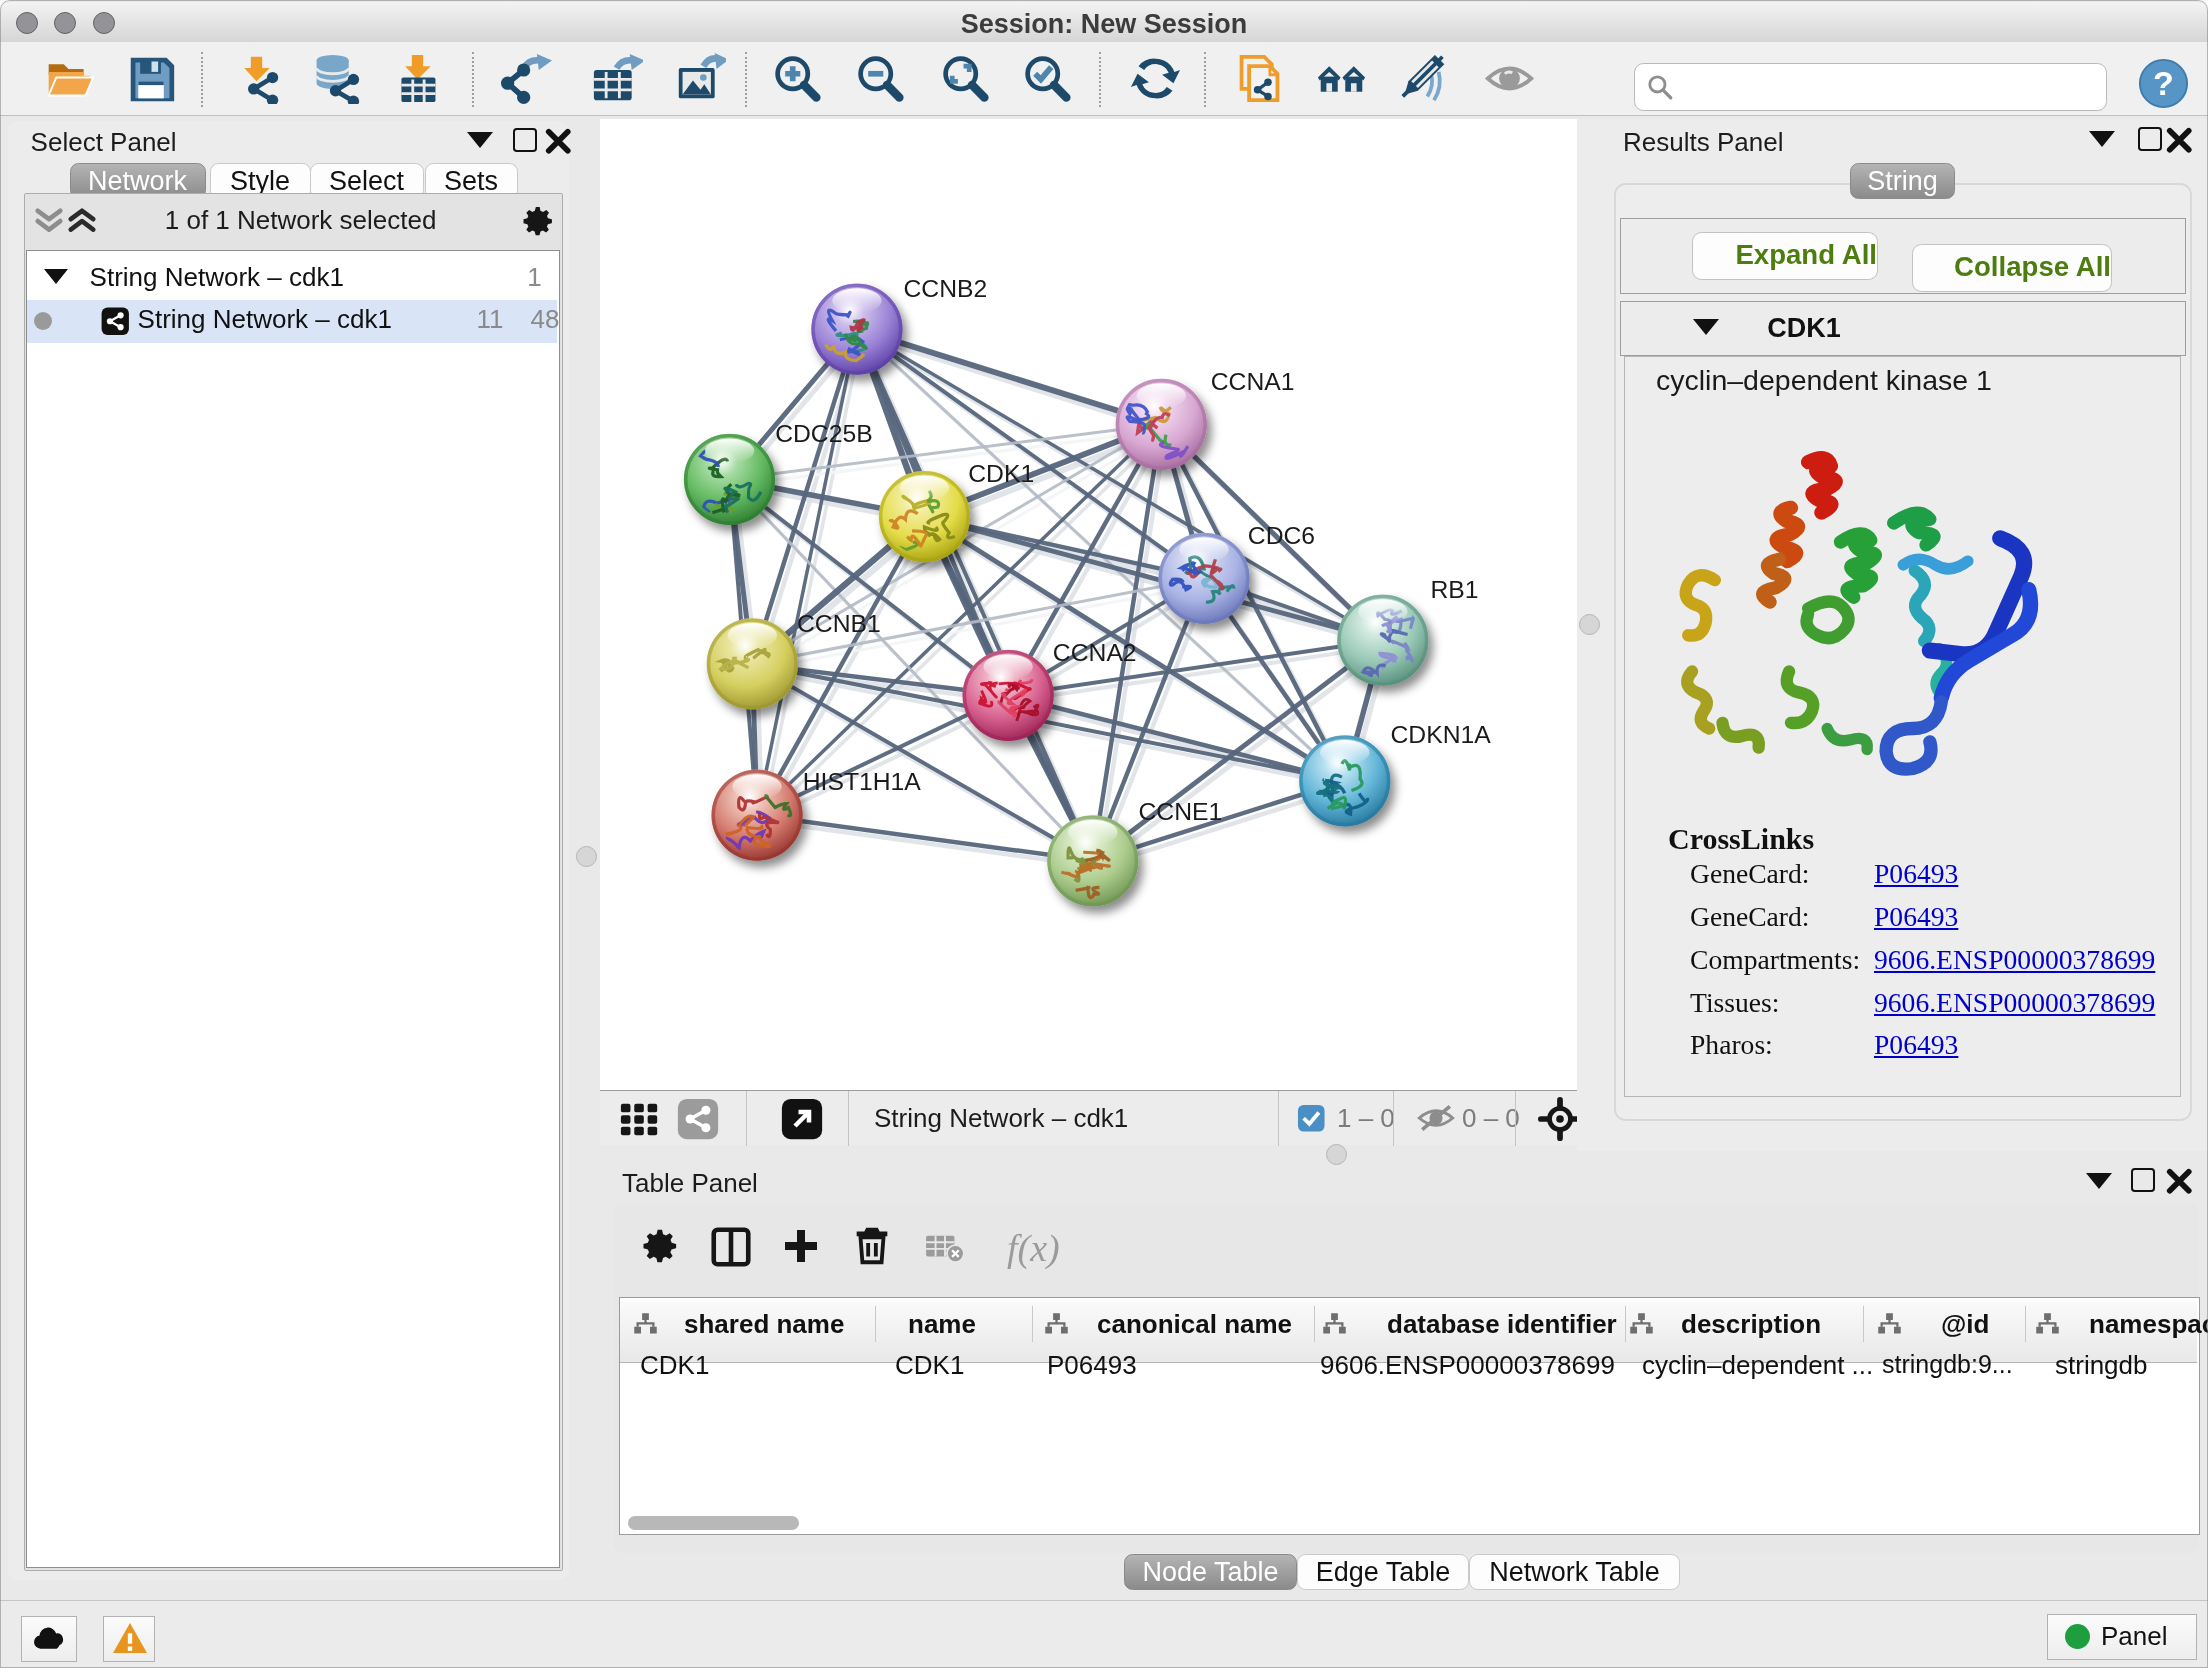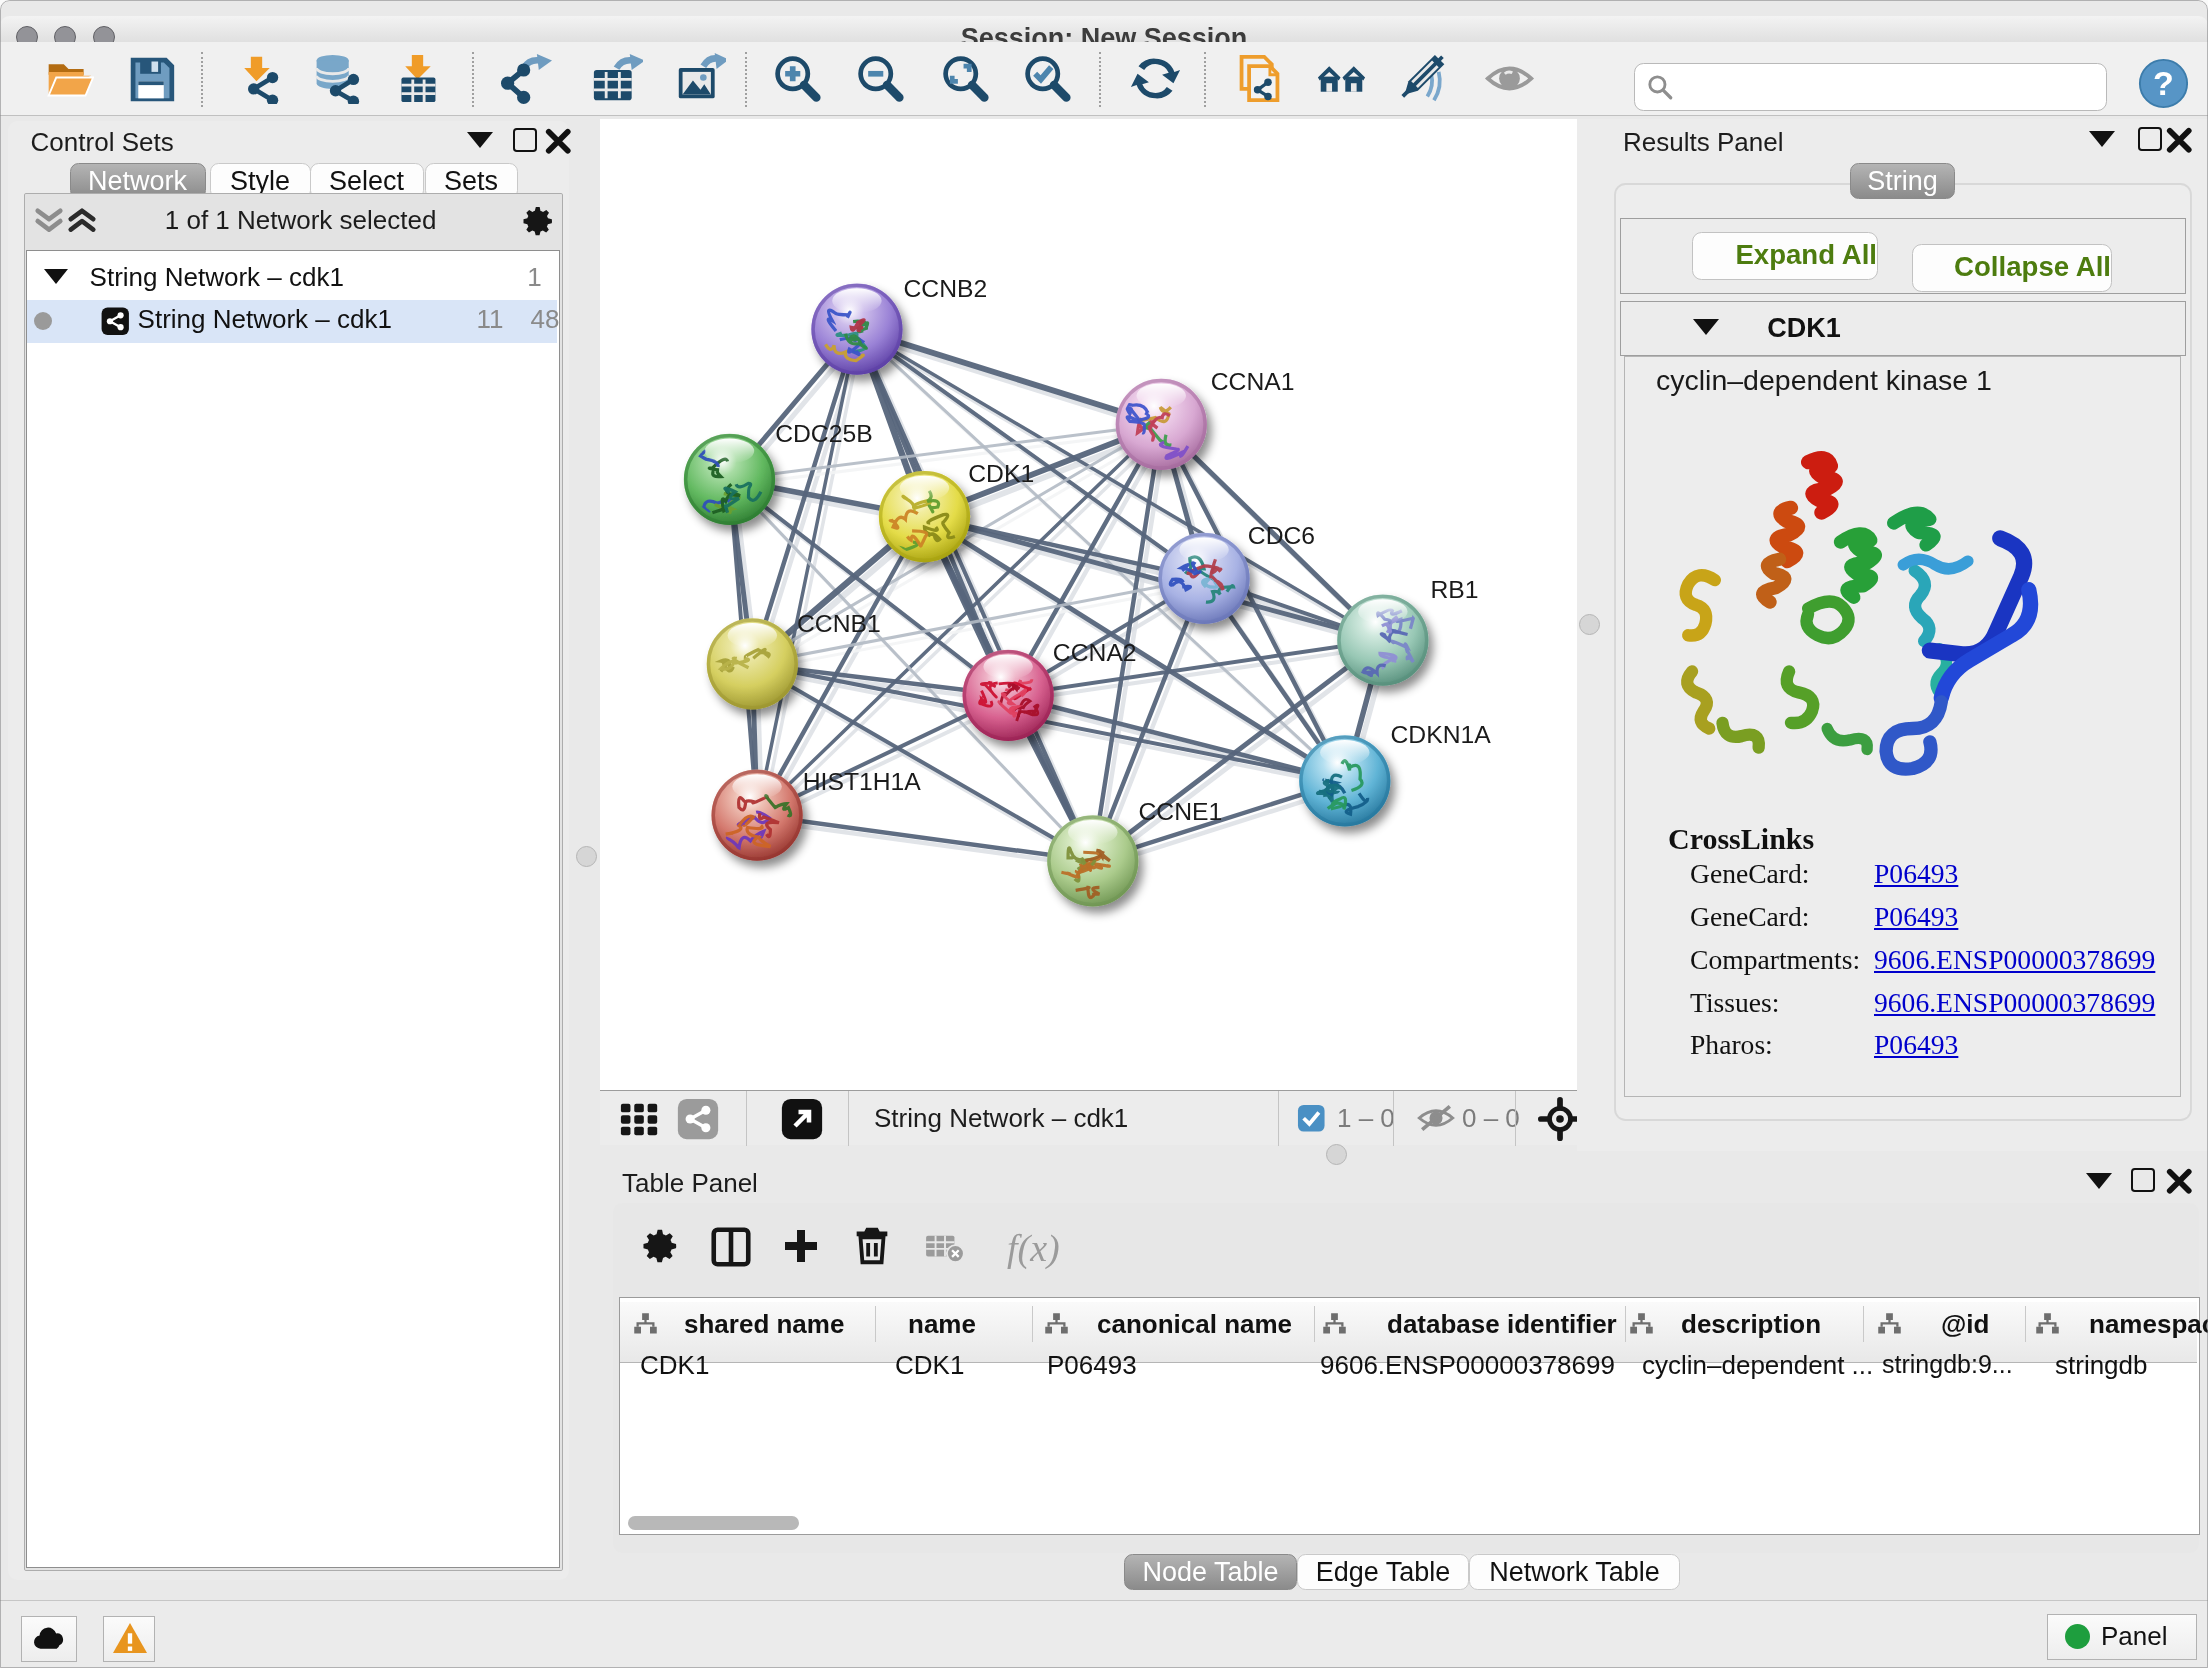--- a/index.html
+++ b/index.html
@@ -2,21 +2,21 @@
 <html style="font-size:15px"><head>
 <meta charset="utf-8">
 <style>
   * { margin:0; padding:0; box-sizing:border-box; }
   html,body { width:2208px; height:1668px; background:#fafafa; }
   body { font-family:"Liberation Sans", sans-serif; }
   #win { position:absolute; left:0; top:0; width:2208px; height:1668px;
          background:#e9e9e9; border-radius:9.5px 9.5px 0 0; overflow:hidden; }
   .abs { position:absolute; }
   
-  #titlebar { position:absolute; left:0; top:16px; width:2208px; height:48px;
+  #titlebar { position:absolute; left:0; top:2px; width:2208px; height:48px;
     background:linear-gradient(#f3f3f3,#d9d9d9 75%,#cfcfcf);
     border-bottom:1.9px solid #a9a9a9; border-radius:9.5px 9.5px 0 0; }
   .light { position:absolute; top:9.5px; width:22px; height:22px; border-radius:50%;
     background:#939398; border:1.9px solid #606065; }
   #title { position:absolute; top:6.7px; left:0; width:2208px; text-align:center;
     font-size:27px; font-weight:bold; color:#3c3c3c; }
   
   #toolbar { position:absolute; left:0; top:42px; width:2208px; height:74px;
     background:#f0f0f0; border-bottom:1.9px solid #c0c0c0; }
   .tsep { position:absolute; top:9.5px; height:55px; width:0;
@@ -248,21 +248,21 @@
     </div>
 
     <svg class="ticon" style="left:2138px;top:16px;" width="51" height="51" viewBox="0 0 54 54">
       <circle cx="27" cy="27" r="25" fill="#5795c6"></circle>
       <circle cx="27" cy="27" r="25" fill="none" stroke="#3c7cab" stroke-width="2"></circle>
       <text x="27" y="39" text-anchor="middle" font-family="Liberation Sans" font-size="36" font-weight="bold" fill="#fff">?</text>
     </svg>
   </div>
 
   <div id="cpanel">
-    <div class="phead" style="position:absolute;left:23px;top:5.7px;">Control Sets</div>
+    <div class="phead" style="position:absolute;left:23px;top:5.7px;">Select Panel</div>
     <div class="parrow" style="position:absolute;left:459px;top:11.4px;"></div>
     <div class="psquare" style="position:absolute;left:505px;top:6.7px;"></div>
     <svg class="abs" style="left:536px;top:5.7px;" width="28.5" height="28.5" viewBox="0 0 30 30">
         <path d="M5 5 L25 25 M25 5 L5 25" stroke="#111" stroke-width="6" stroke-linecap="round"></path>
       </svg>
 
     <div class="tab tabsel" style="left:62px;top:42px;width:136px;">Network</div>
     <div class="tab" style="left:202px;top:42px;width:101px;">Style</div>
     <div class="tab" style="left:302px;top:42px;width:114px;">Select</div>
     <div class="tab" style="left:417px;top:42px;width:93px;">Sets</div>

